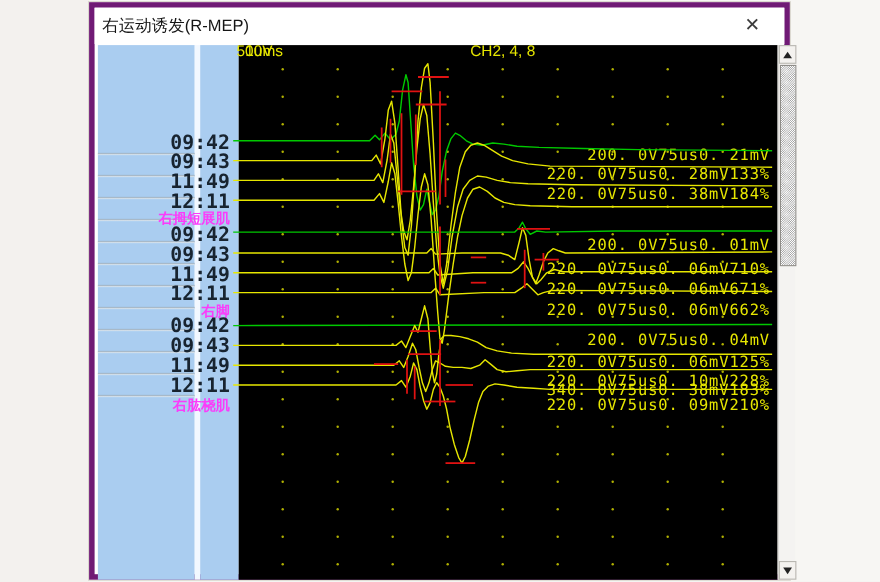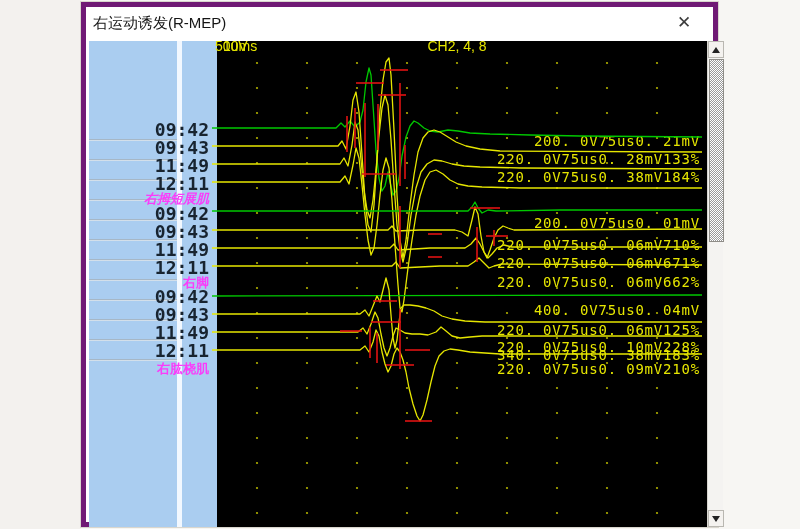--- a/index.html
+++ b/index.html
@@ -90,41 +90,41 @@
 
   <div class="hdr-label" id="scaleLabel">50uV</div>
   <div class="hdr-label" id="chLabel">CH2, 4, 8</div>
   <div class="hdr-label" id="tbLabel">10ms</div>
 
   <div id="sidebarTexts">
       <div class="ts-item" style="top: 119px;">09:42</div>
       <div class="ts-item" style="top: 137px;">09:43</div>
       <div class="ts-item" style="top: 155px;">11:49</div>
       <div class="ts-item" style="top: 173px;">12:11</div>
-      <div class="muscle-item" style="top: 190px; color: rgb(250, 60, 250); font-style: italic;">右拇短展肌</div>
+      <div class="muscle-item" style="top: 190px; color: rgb(250, 60, 250);">右拇短展肌</div>
       <div class="ts-item" style="top: 203px;">09:42</div>
       <div class="ts-item" style="top: 221px;">09:43</div>
       <div class="ts-item" style="top: 239px;">11:49</div>
       <div class="ts-item" style="top: 257px;">12:11</div>
       <div class="muscle-item" style="top: 274px; color: rgb(250, 60, 250);">右脚</div>
       <div class="ts-item" style="top: 286px;">09:42</div>
       <div class="ts-item" style="top: 304px;">09:43</div>
       <div class="ts-item" style="top: 322px;">11:49</div>
       <div class="ts-item" style="top: 340px;">12:11</div>
       <div class="muscle-item" style="top: 360px; color: rgb(250, 60, 250);">右肱桡肌</div>
     </div>
   <div id="paramLabels">
       <div class="param-label" style="top: 133px;">200. 0V75us0. 21mV</div>
       <div class="param-label" style="top: 151px;">220. 0V75us0. 28mV133%</div>
       <div class="param-label" style="top: 169px;">220. 0V75us0. 38mV184%</div>
       <div class="param-label" style="top: 215px;">200. 0V75us0. 01mV</div>
       <div class="param-label" style="top: 237px;">220. 0V75us0. 06mV710%</div>
       <div class="param-label" style="top: 255px;">220. 0V75us0. 06mV671%</div>
       <div class="param-label" style="top: 274px;">220. 0V75us0. 06mV662%</div>
-      <div class="param-label" style="top: 302px;">400. 0V75us0. 04mV</div>
+      <div class="param-label" style="top: 302px;">200. 0V75us0. 04mV</div>
       <div class="param-label" style="top: 322px;">220. 0V75us0. 06mV125%</div>
       <div class="param-label" style="top: 339px;">220. 0V75us0. 10mV228%</div>
       <div class="param-label" style="top: 347px;">340. 0V75us0. 38mV183%</div>
       <div class="param-label" style="top: 361px;">220. 0V75us0. 09mV210%</div>
     </div>
 
   <svg id="traceSvg" width="800" height="529" viewBox="0 0 800 529">
     <defs>
         <clipPath id="plotclip">
           <rect x="212" y="36" width="490" height="486"></rect>

